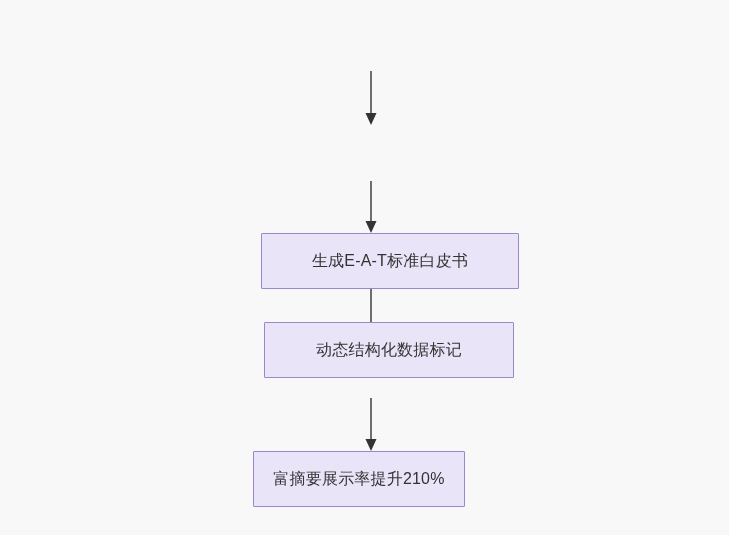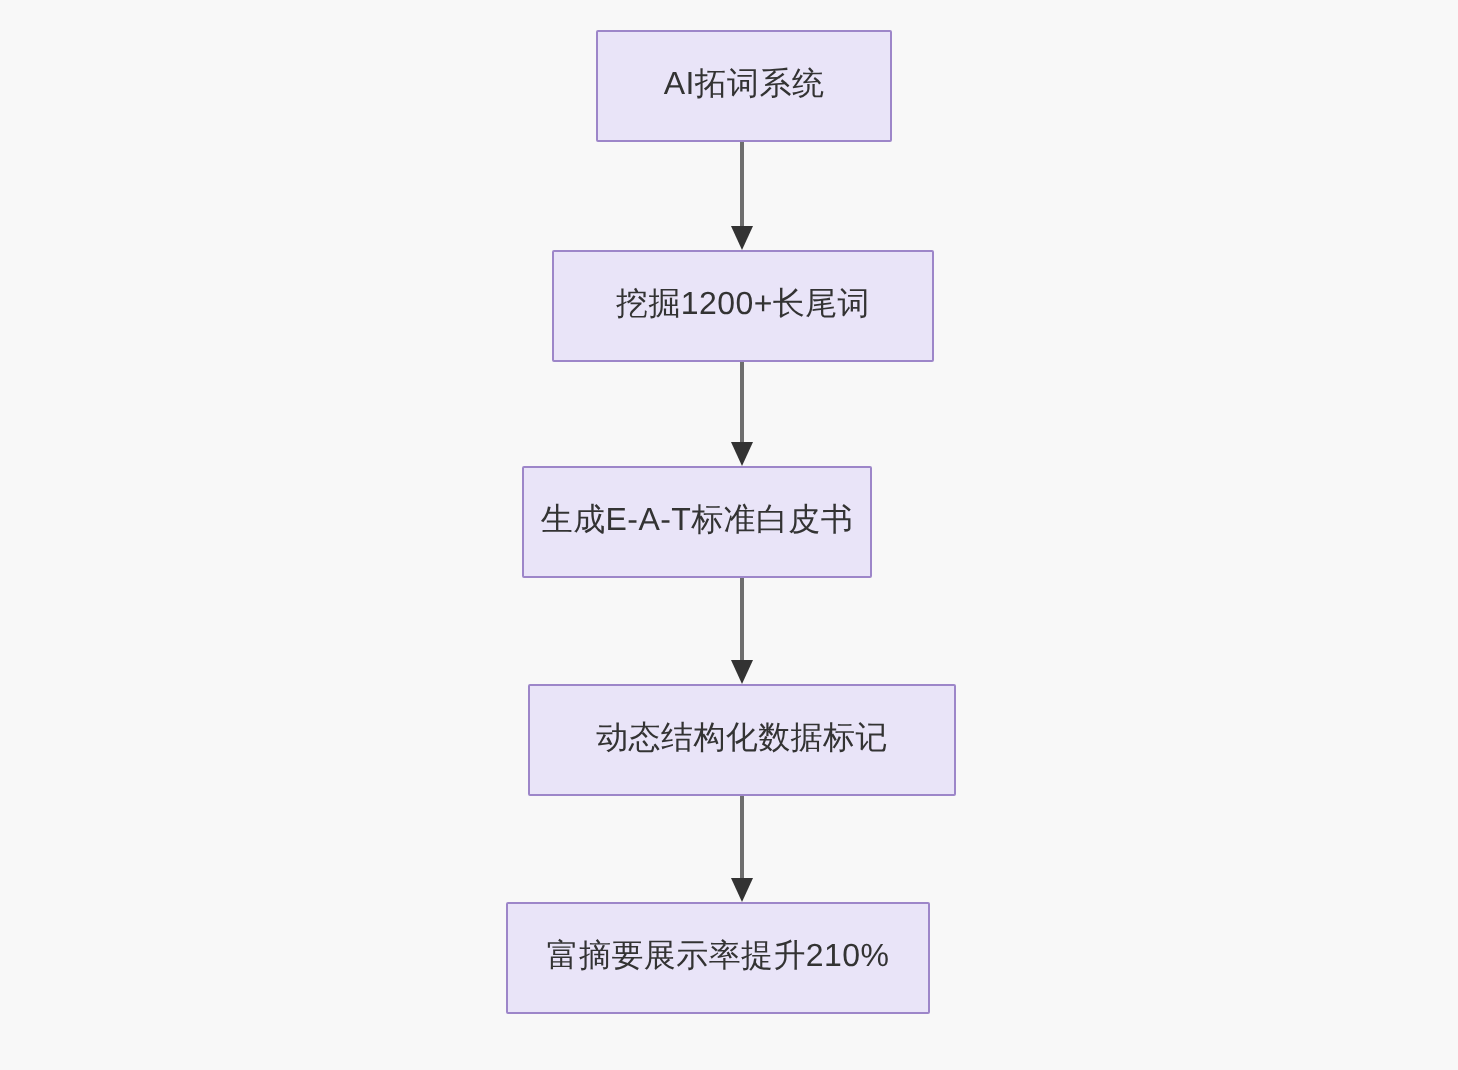--- a/index.html
+++ b/index.html
@@ -70,33 +70,27 @@
     </svg>
   </div>
 
   <div class="edge" style="left:361px; top:398px; width:20px; height:53px;">
     <svg width="20" height="53" viewBox="0 0 20 53" xmlns="http://www.w3.org/2000/svg">
       <line x1="10" y1="0" x2="10" y2="45" stroke="#6e6e6e" stroke-width="2"></line>
       <polygon points="10,53 4.5,41 15.5,41" fill="#333333"></polygon>
     </svg>
   </div>
 
-  <div class="node" style="left:298px; top:15px; width:148px; height:56px;">
-    <span class="node-label">AI拓词系统</span>
-  </div>
 
-  <div class="node" style="left:276px; top:125px; width:191px; height:56px;">
-    <span class="node-label">挖掘1200+长尾词</span>
-  </div>
 
-  <div class="node" style="left:261px; top:233px; width:175px; height:56px;">
+  <div class="node" style="left:261px; top:233px; width:258px; height:56px;">
     <span class="node-label">生成E-A-T标准白皮书</span>
   </div>
 
-  <div class="node" style="left:264px; top:342px; width:214px; height:56px;">
+  <div class="node" style="left:264px; top:322px; width:250px; height:56px;">
     <span class="node-label">动态结构化数据标记</span>
   </div>
 
   <div class="node" style="left:253px; top:451px; width:212px; height:56px;">
     <span class="node-label">富摘要展示率提升210%</span>
   </div>
 
 </div>
 
 </body></html>

